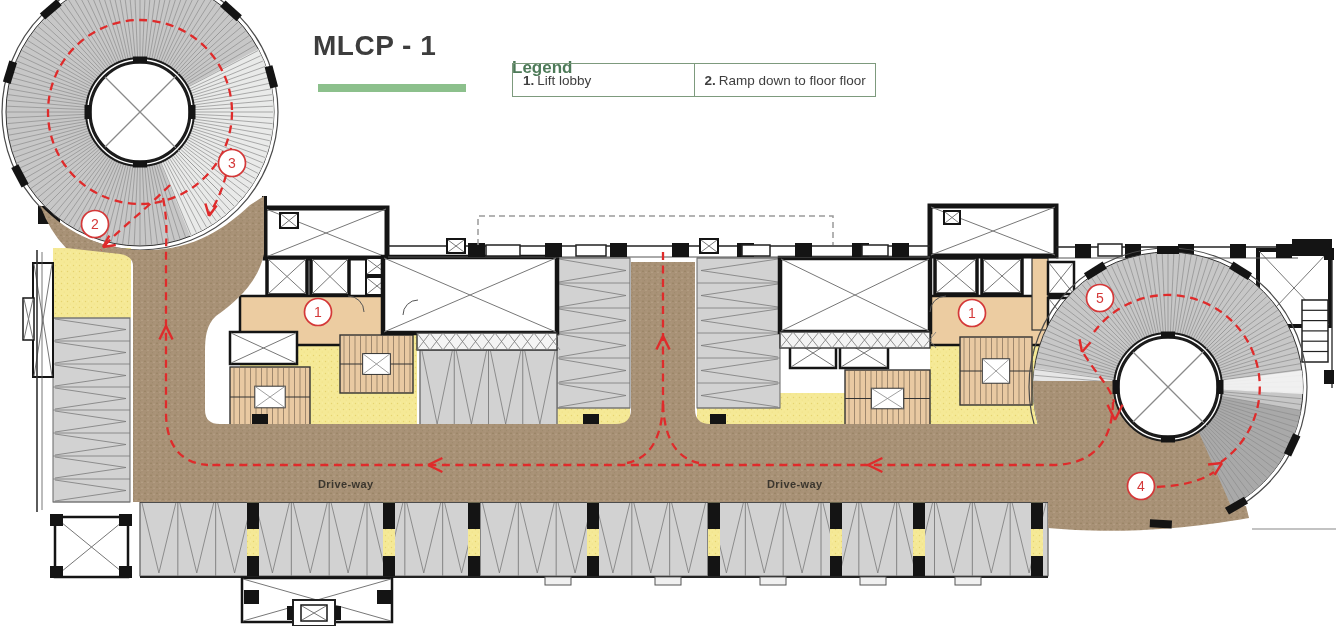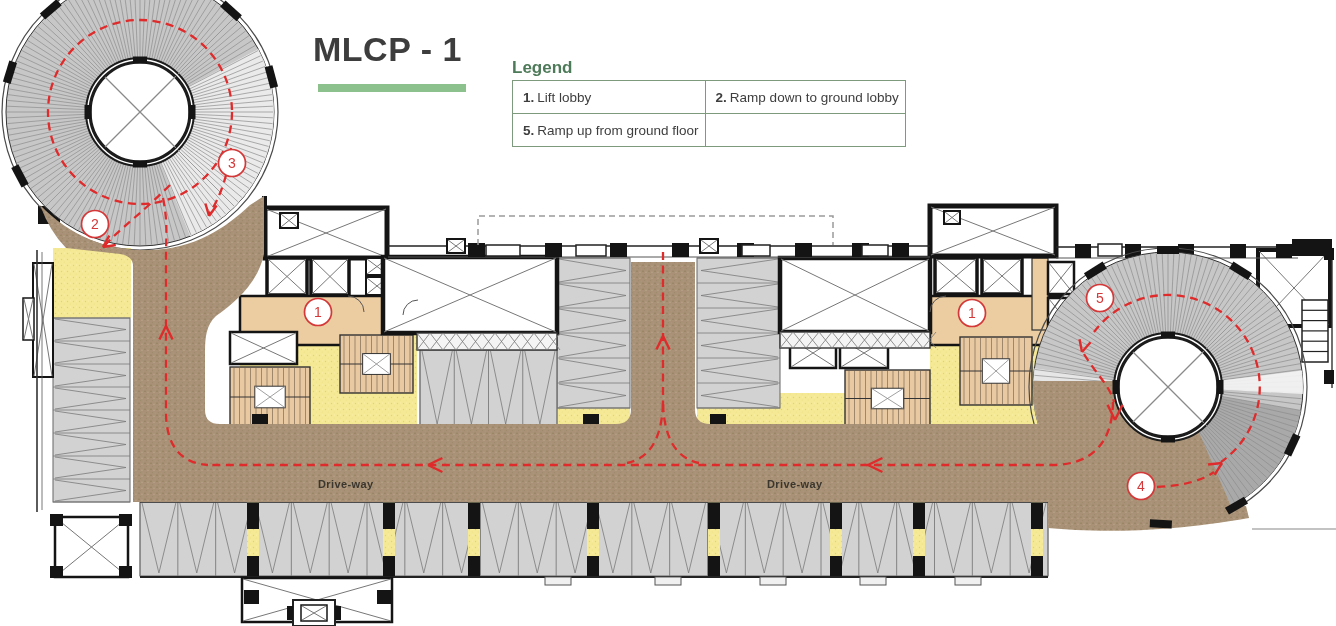--- a/index.html
+++ b/index.html
@@ -1,23 +1,23 @@
 <!DOCTYPE html>
 <html><head>
 <meta charset="utf-8">
 <style>
   html,body{margin:0;padding:0;background:#fff;}
   .stage{position:relative;width:1336px;height:626px;background:#ffffff;overflow:hidden;
          font-family:"Liberation Sans",sans-serif;}
   .plan-svg{position:absolute;left:0;top:0;}
-  .page-title{position:absolute;left:313px;top:30px;font-size:34px;font-weight:bold;
+  .page-title{position:absolute;left:313px;top:30px;font-size:28px;font-weight:bold;
               color:#3d3d3d;letter-spacing:.5px;}
   .title-bar{position:absolute;left:318px;top:84px;width:148px;height:8px;background:#8cc08c;}
   .legend-head{position:absolute;left:512px;top:58px;font-size:17px;font-weight:bold;color:#4d7a58;}
-  .legend-table{position:absolute;left:512px;top:80px;width:364px;border-collapse:collapse;}
+  .legend-table{position:absolute;left:512px;top:63px;width:364px;border-collapse:collapse;}
   .legend-table td{border:1.5px solid #7d9a7d;height:32px;padding:0 6px 0 10px;
                    font-size:13.5px;color:#3e3e3e;width:50%;white-space:nowrap;}
   .legend-table b{font-weight:bold;margin-right:3px;}
   .red{stroke:#df2b2b;stroke-width:2.3;fill:none;stroke-dasharray:8 5.5;}
   .mk-circle{fill:#ffffff;stroke:#d43838;stroke-width:1.7;}
   .mk-text{fill:#d43838;font-size:14px;text-anchor:middle;}
   .dw{fill:#3b362e;font-size:11px;font-weight:bold;letter-spacing:.4px;}
   .dash-out{stroke:#9a9a9a;stroke-width:1.5;fill:none;stroke-dasharray:6 4;}
 </style>
 </head>
@@ -896,21 +896,17 @@
   </svg>
 
   <div class="page-title">MLCP - 1</div>
   <div class="title-bar"></div>
   <div class="legend-head">Legend</div>
 
   <table class="legend-table">
     <tbody>
         <tr>
       <td><b>1.</b><span>Lift lobby</span></td>
-      <td><b>2.</b><span>Ramp down to ground lobby</span></td>
-    </tr>
-    <tr>
-      <td><b>5.</b><span>Ramp up from ground floor</span></td>
-      <td></td>
+      <td><b>2.</b><span>Ramp down to floor floor</span></td>
     </tr>
   </tbody>
     </table>
 </div>
 
 </body></html>

